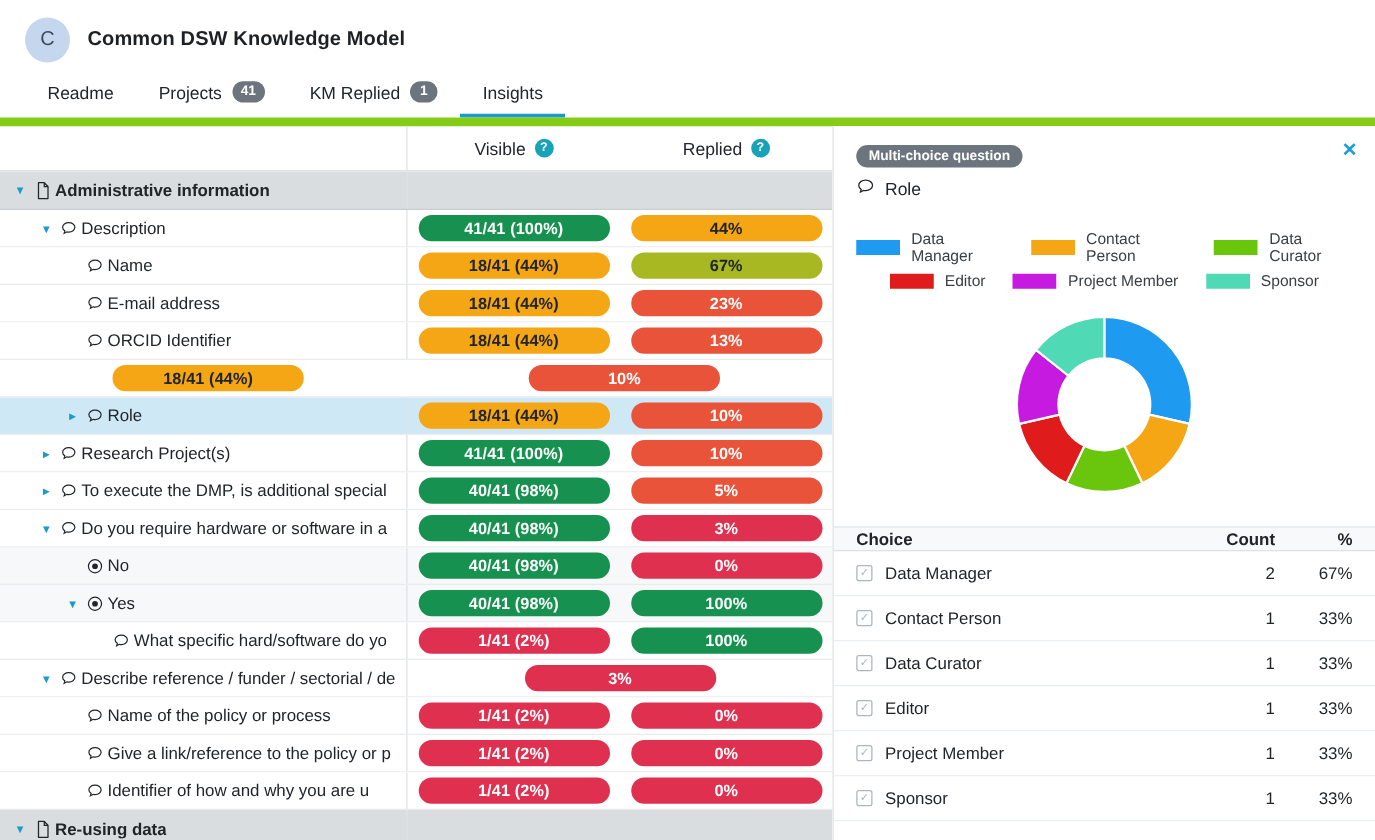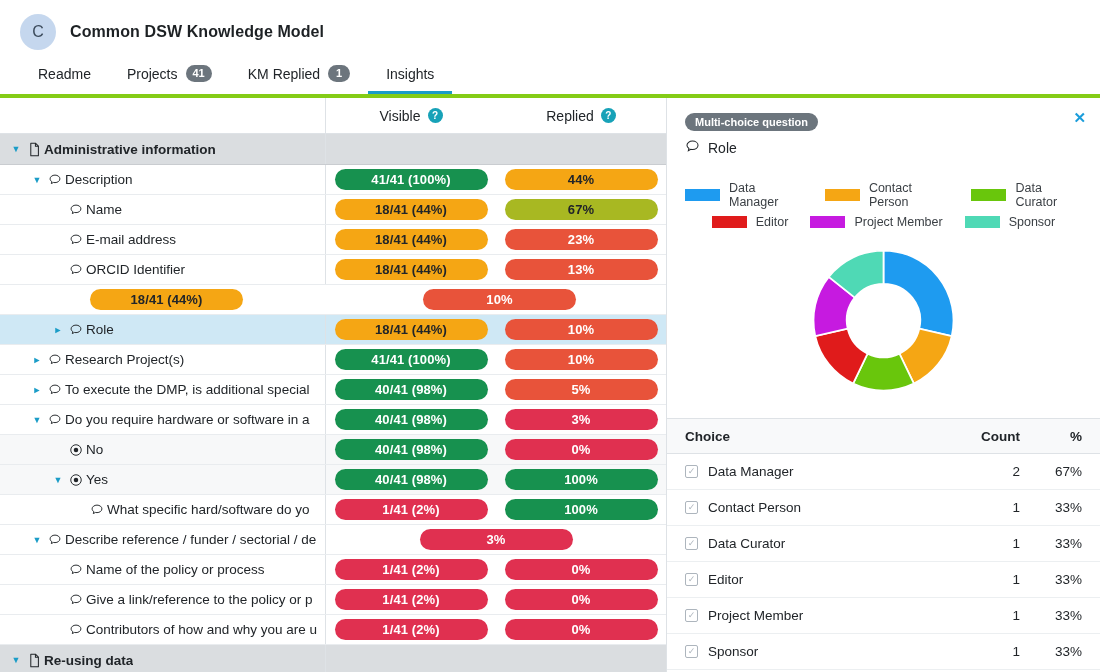--- a/index.html
+++ b/index.html
@@ -29,21 +29,21 @@
     border-bottom: 3px solid transparent; cursor: pointer; white-space: nowrap;
   }
   .tab.active { border-bottom-color: #1a9cc7; }
   .tab-badge {
     background: #6c757d; color: #fff; font-size: 11px; font-weight: bold;
     border-radius: 9px; padding: 1px 7px; min-width: 22px; text-align: center;
     line-height: 15px;
   }
 
   
-  .body { flex: 1 1 auto; display: flex; min-height: 0; border-top: 4px solid #84cc16; }
+  .body { flex: 1 1 auto; display: flex; min-height: 0; border-top: 7px solid #84cc16; }
 
   
   .table-wrap { width: 666px; flex: 0 0 666px; display: flex; flex-direction: column; overflow: hidden; }
   .thead { display: flex; height: 36px; border-bottom: 1px solid #dee2e6; flex: 0 0 auto; }
   .th-label { width: 326px; flex: 0 0 326px; border-right: 1px solid #dee2e6; }
   .th-col {
     flex: 1 1 0; display: flex; align-items: center; justify-content: center; gap: 7px;
     font-size: 14px; color: #212529;
   }
   .help-icon {
@@ -96,21 +96,21 @@
   .q-title { display: flex; align-items: center; gap: 8px; margin-top: 8px; font-size: 14px; color: #212529; }
 
   .legend { margin: 24px 18px 0 18px; display: flex; flex-direction: column; align-items: center; gap: 6px; }
   .legend-row { display: flex; align-items: center; justify-content: center; gap: 22px; }
   .legend-item { display: flex; align-items: center; gap: 9px; font-size: 12.5px; color: #3a3f44; }
   .swatch { width: 35px; height: 12px; flex: 0 0 35px; }
 
   .donut-wrap { display: flex; justify-content: center; align-items: center; margin-top: 4px; flex: 0 0 auto; }
 
   .choice-table { margin-top: 10px; flex: 1 1 auto; overflow: hidden; }
-  .ct-head { display: flex; align-items: center; height: 36px; background: #f8f9fa; border-top: 1px solid #dee2e6; border-bottom: 1px solid #dee2e6; font-weight: bold; font-size: 13.5px; padding: 0 18px; }
+  .ct-head { display: flex; align-items: center; height: 20px; background: #f8f9fa; border-top: 1px solid #dee2e6; border-bottom: 1px solid #dee2e6; font-weight: bold; font-size: 13.5px; padding: 0 18px; }
   .ct-row { display: flex; align-items: center; height: 36px; border-bottom: 1px solid #eceff1; font-size: 13.5px; padding: 0 18px; }
   .ct-choice { flex: 1 1 auto; display: flex; align-items: center; gap: 10px; }
   .ct-count { width: 70px; flex: 0 0 70px; text-align: right; }
   .ct-pct { width: 62px; flex: 0 0 62px; text-align: right; }
   .chk {
     width: 13px; height: 13px; flex: 0 0 13px; border: 1px solid #adb5bd; border-radius: 2px;
     display: inline-flex; align-items: center; justify-content: center;
     color: #adb5bd; font-size: 9px; line-height: 1;
   }
   .speech { display: inline-block; }
@@ -434,21 +434,21 @@
           </div>
           <div class="row">
             <div class="cell-label">
               <span style="flex: 0 0 50px;"></span>
               <span class="caret spacer"></span>
               <span class="tree-icon">
                 <svg width="14" height="14" viewBox="0 0 16 16">
                   <path d="M8 2.4c-3.1 0-5.6 1.9-5.6 4.3 0 1.3.8 2.5 2 3.2l-.6 2.2 2.5-1.3c.5.1 1.1.2 1.7.2 3.1 0 5.6-1.9 5.6-4.3S11.1 2.4 8 2.4z" fill="none" stroke="#212529" stroke-width="1.1"></path>
                 </svg>
               </span>
-              <span class="lbl-text">Contributors of how and why you are u</span>
+              <span class="lbl-text">Identifier of how and why you are u</span>
             </div>
             <div class="cell-pill">
               <span class="pill" style="background: rgb(224, 48, 80); color: rgb(255, 255, 255);">1/41 (2%)</span>
             </div>
             <div class="cell-pill">
               <span class="pill" style="background: rgb(224, 48, 80); color: rgb(255, 255, 255);">0%</span>
             </div>
           </div>
           <div class="row section">
             <div class="cell-label">

